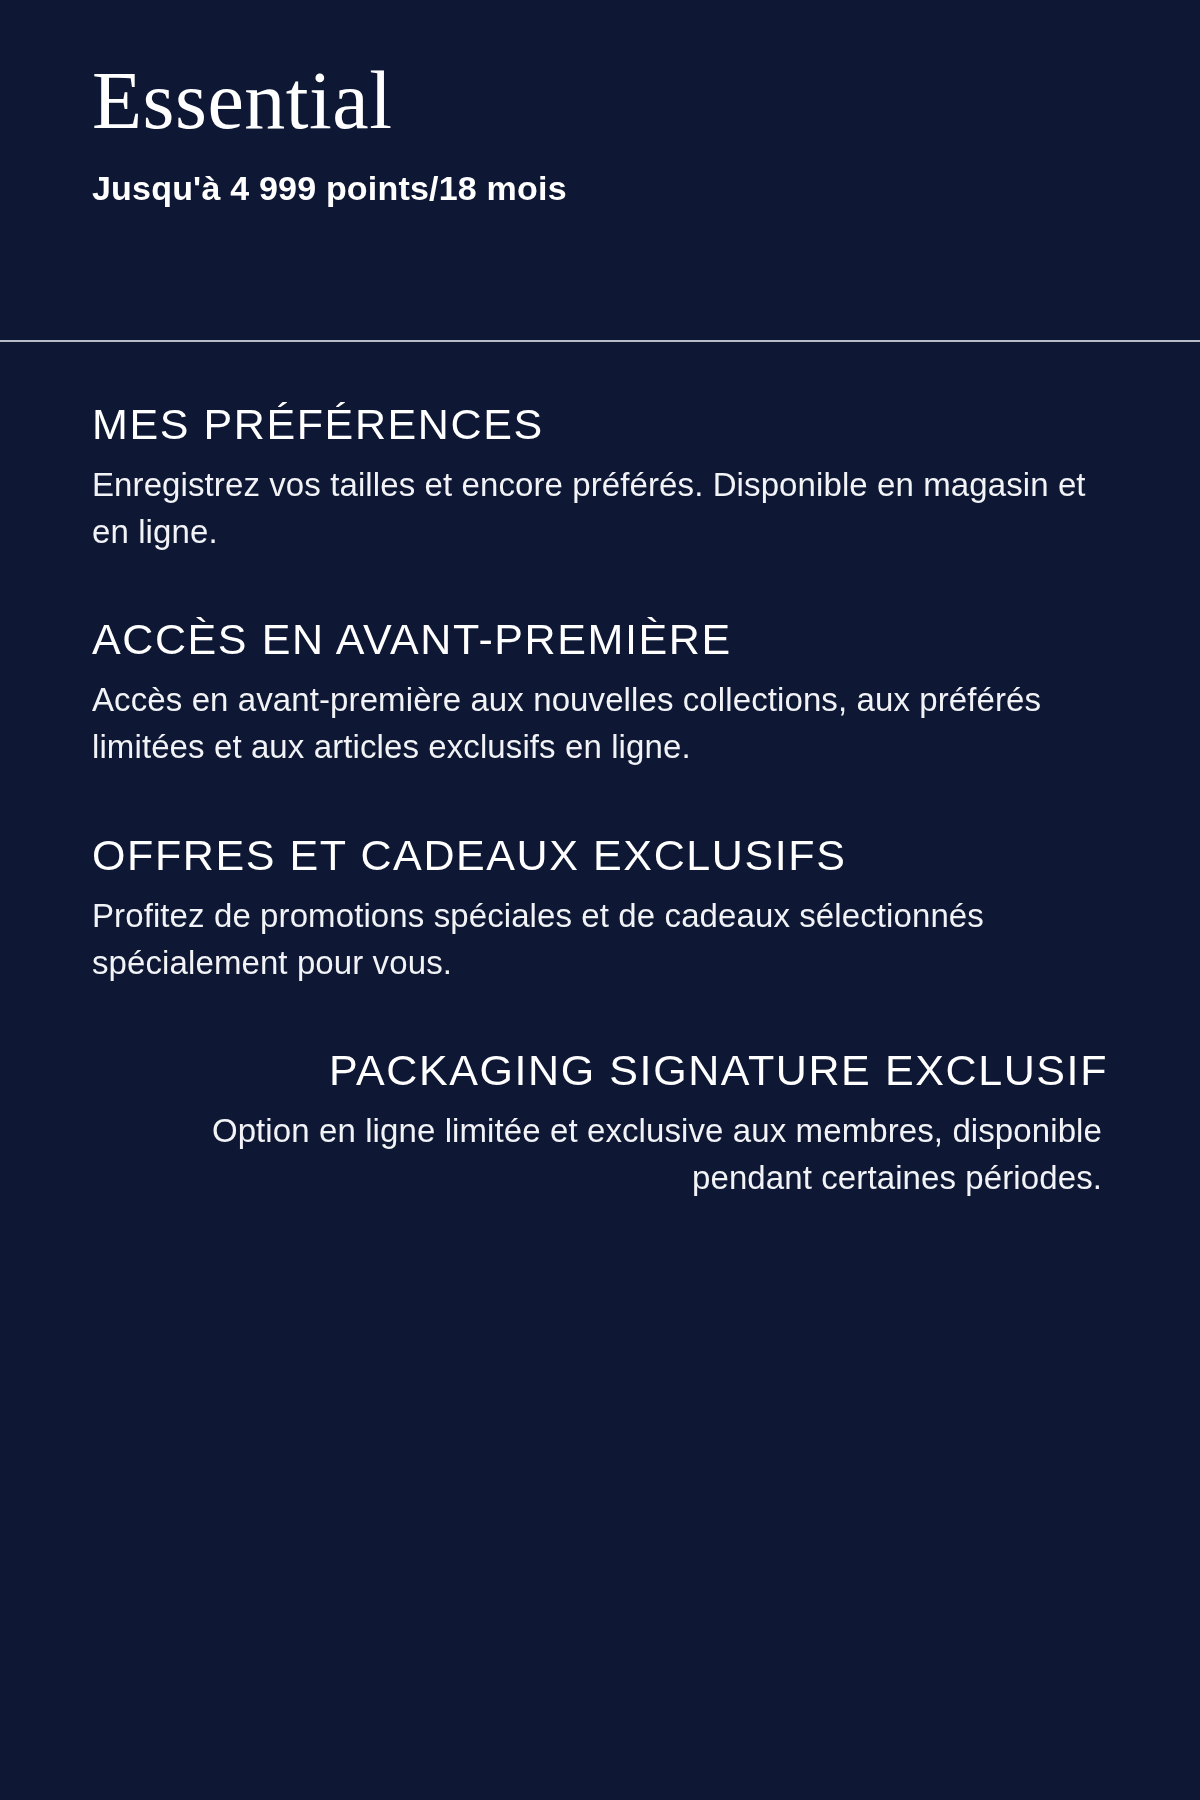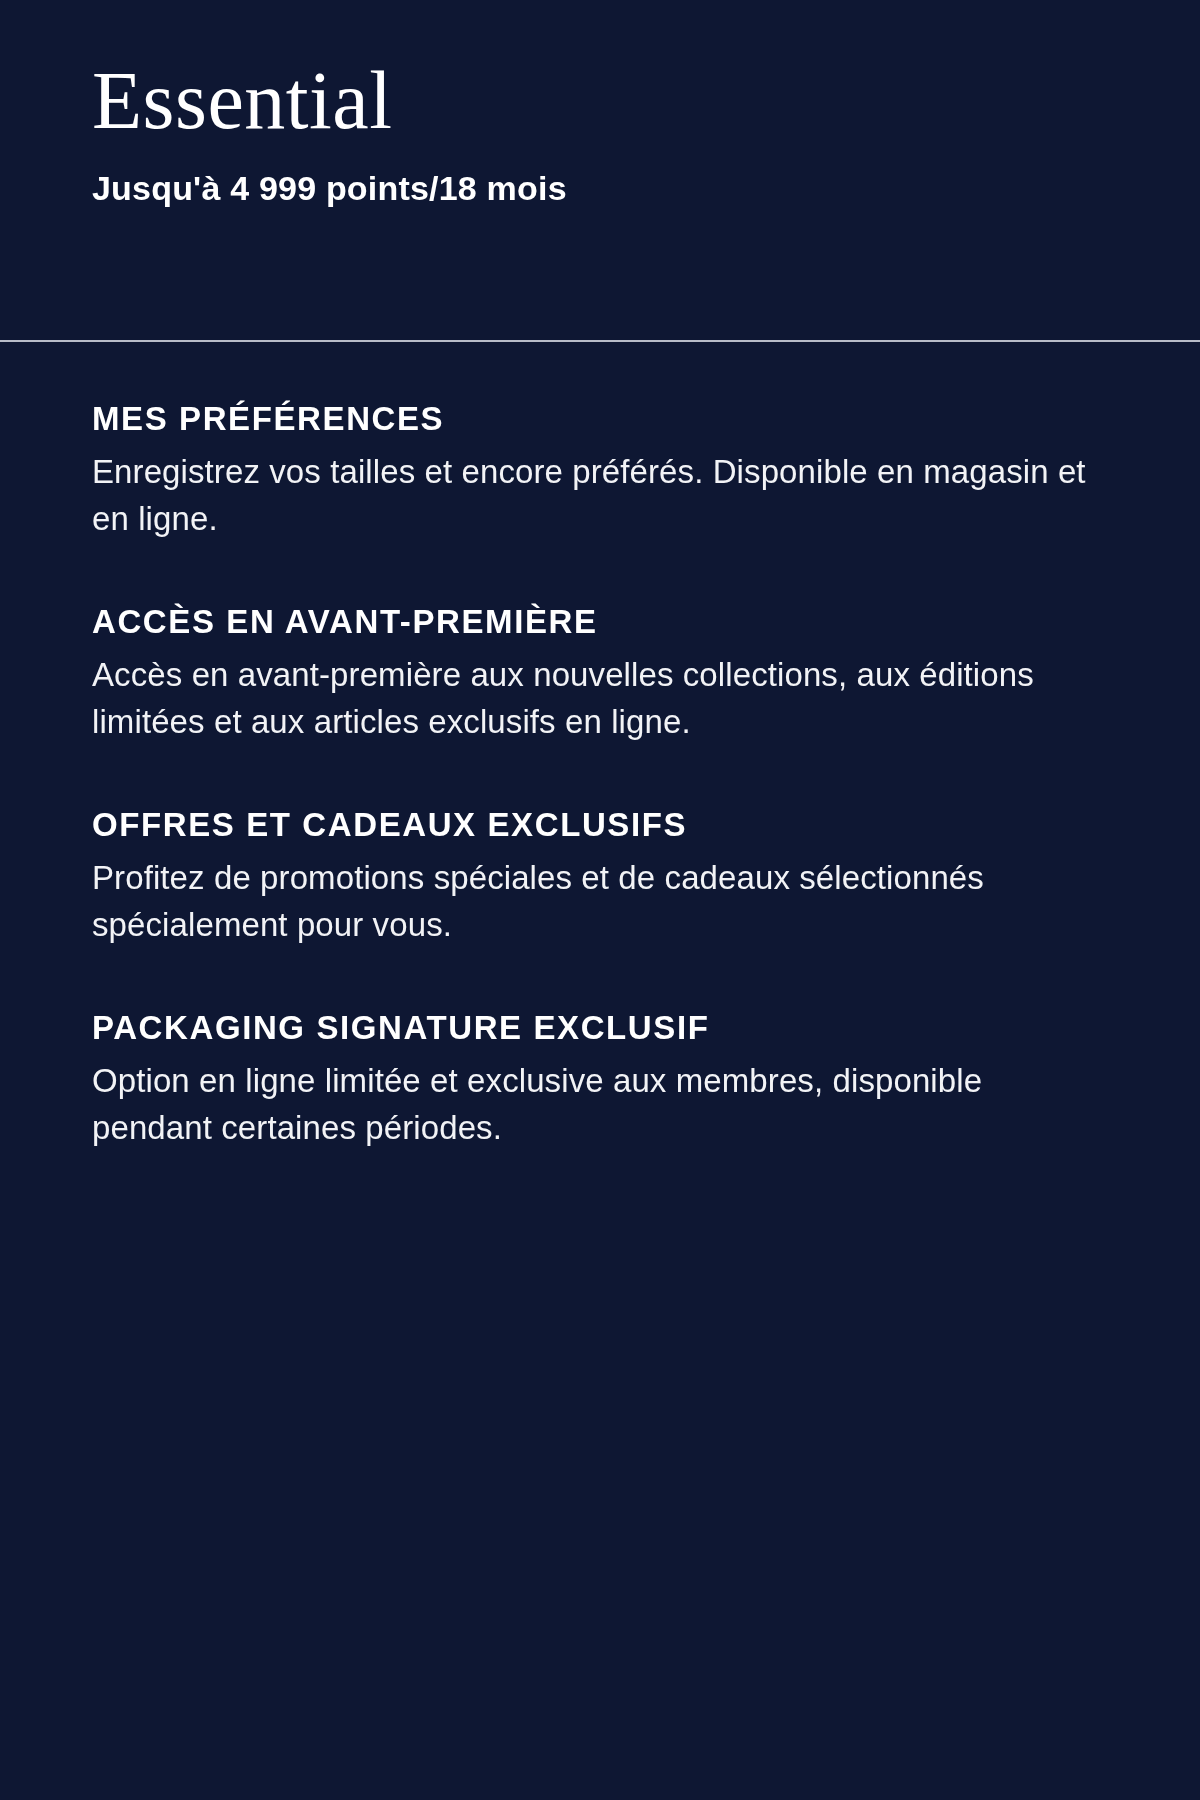--- a/index.html
+++ b/index.html
@@ -54,25 +54,26 @@
   
   .benefits {
     padding: 56px 92px 0 92px;
     box-sizing: border-box;
   }
   .benefit {
     margin-bottom: 58px;
   }
   .benefit:last-child {
     margin-bottom: 0;
+    text-align: right;
   }
   .benefit-title {
     font-family: "Liberation Sans", sans-serif;
-    font-weight: 700;
-    font-size: 33px;
+    font-weight: 400;
+    font-size: 43px;
     letter-spacing: 1.6px;
     line-height: 1.25;
     margin: 0 0 10px 0;
     color: #ffffff;
     white-space: nowrap;
   }
   .benefit-desc {
     font-family: "Liberation Sans", sans-serif;
     font-weight: 300;
     font-size: 33px;
@@ -97,21 +98,21 @@
 
   <div class="benefits">
 
     <div class="benefit">
       <h2 class="benefit-title">MES PRÉFÉRENCES</h2>
       <p class="benefit-desc">Enregistrez vos tailles et encore préférés. Disponible en magasin et en ligne.</p>
     </div>
 
     <div class="benefit">
       <h2 class="benefit-title">ACCÈS EN AVANT-PREMIÈRE</h2>
-      <p class="benefit-desc">Accès en avant-première aux nouvelles collections, aux éditions limitées et aux articles exclusifs en ligne.</p>
+      <p class="benefit-desc">Accès en avant-première aux nouvelles collections, aux préférés limitées et aux articles exclusifs en ligne.</p>
     </div>
 
     <div class="benefit">
       <h2 class="benefit-title">OFFRES ET CADEAUX EXCLUSIFS</h2>
       <p class="benefit-desc">Profitez de promotions spéciales et de cadeaux sélectionnés spécialement pour vous.</p>
     </div>
 
 
     <div class="benefit">
       <h2 class="benefit-title">PACKAGING SIGNATURE EXCLUSIF</h2>

